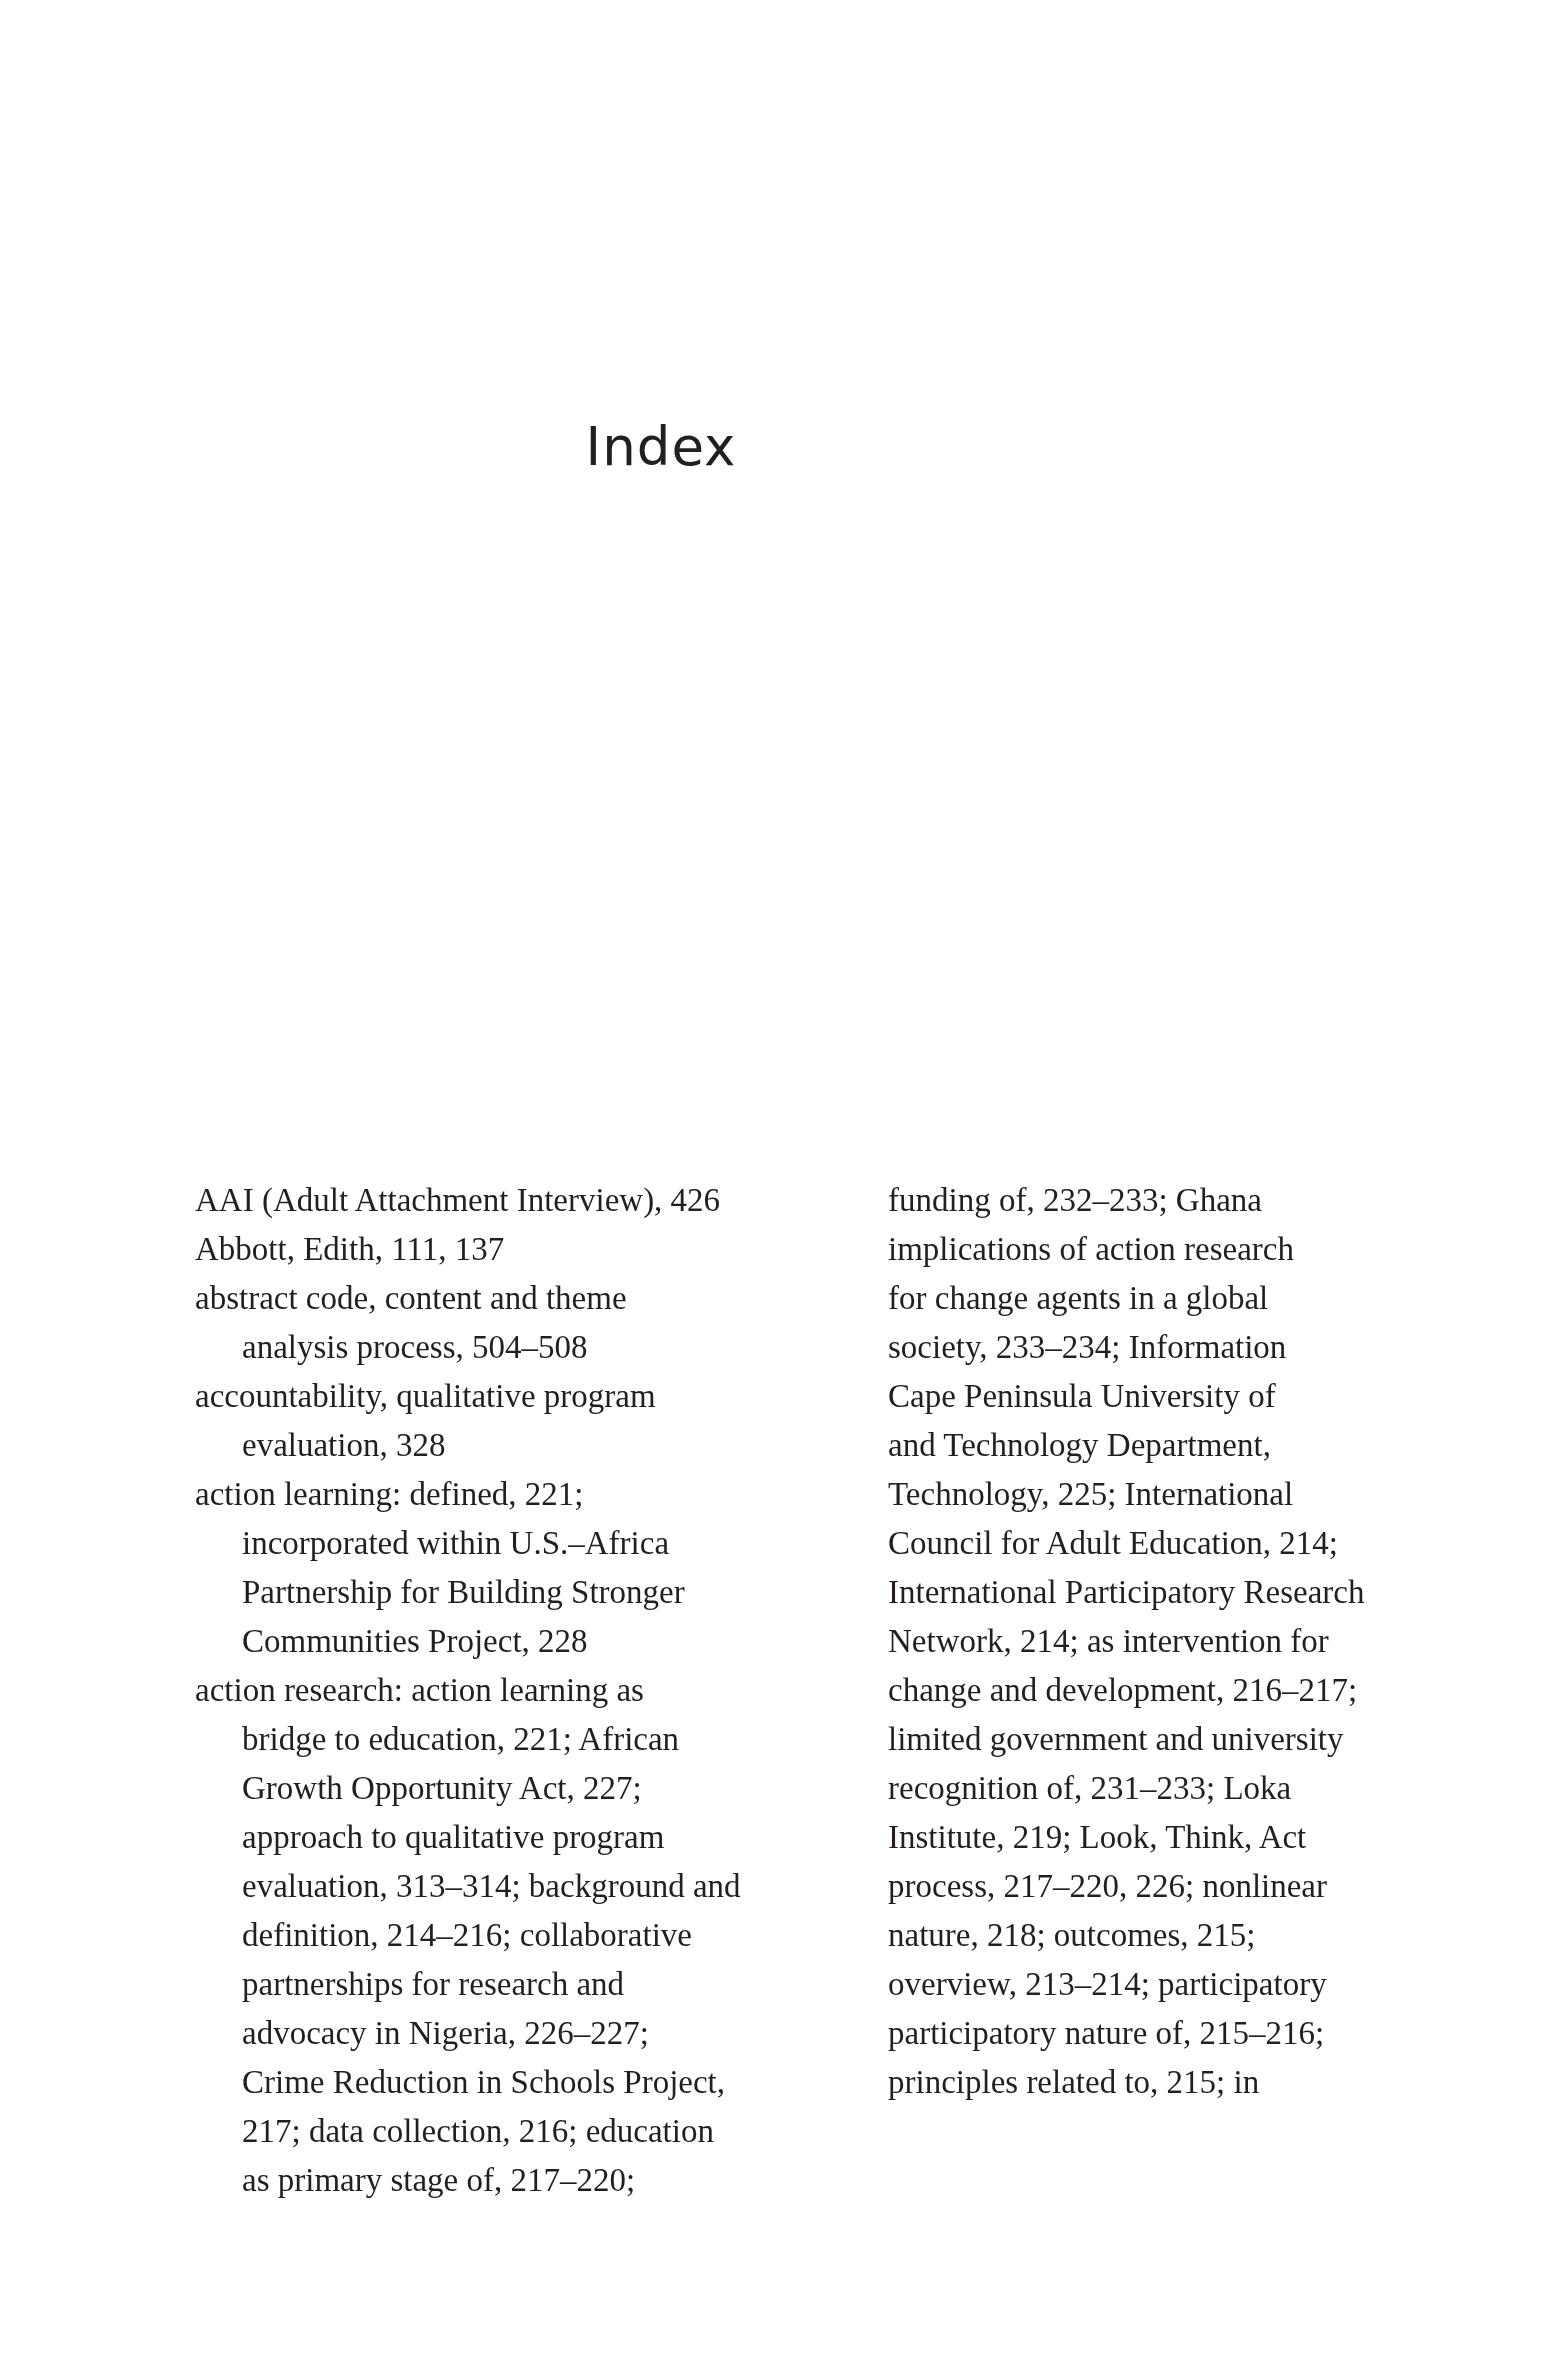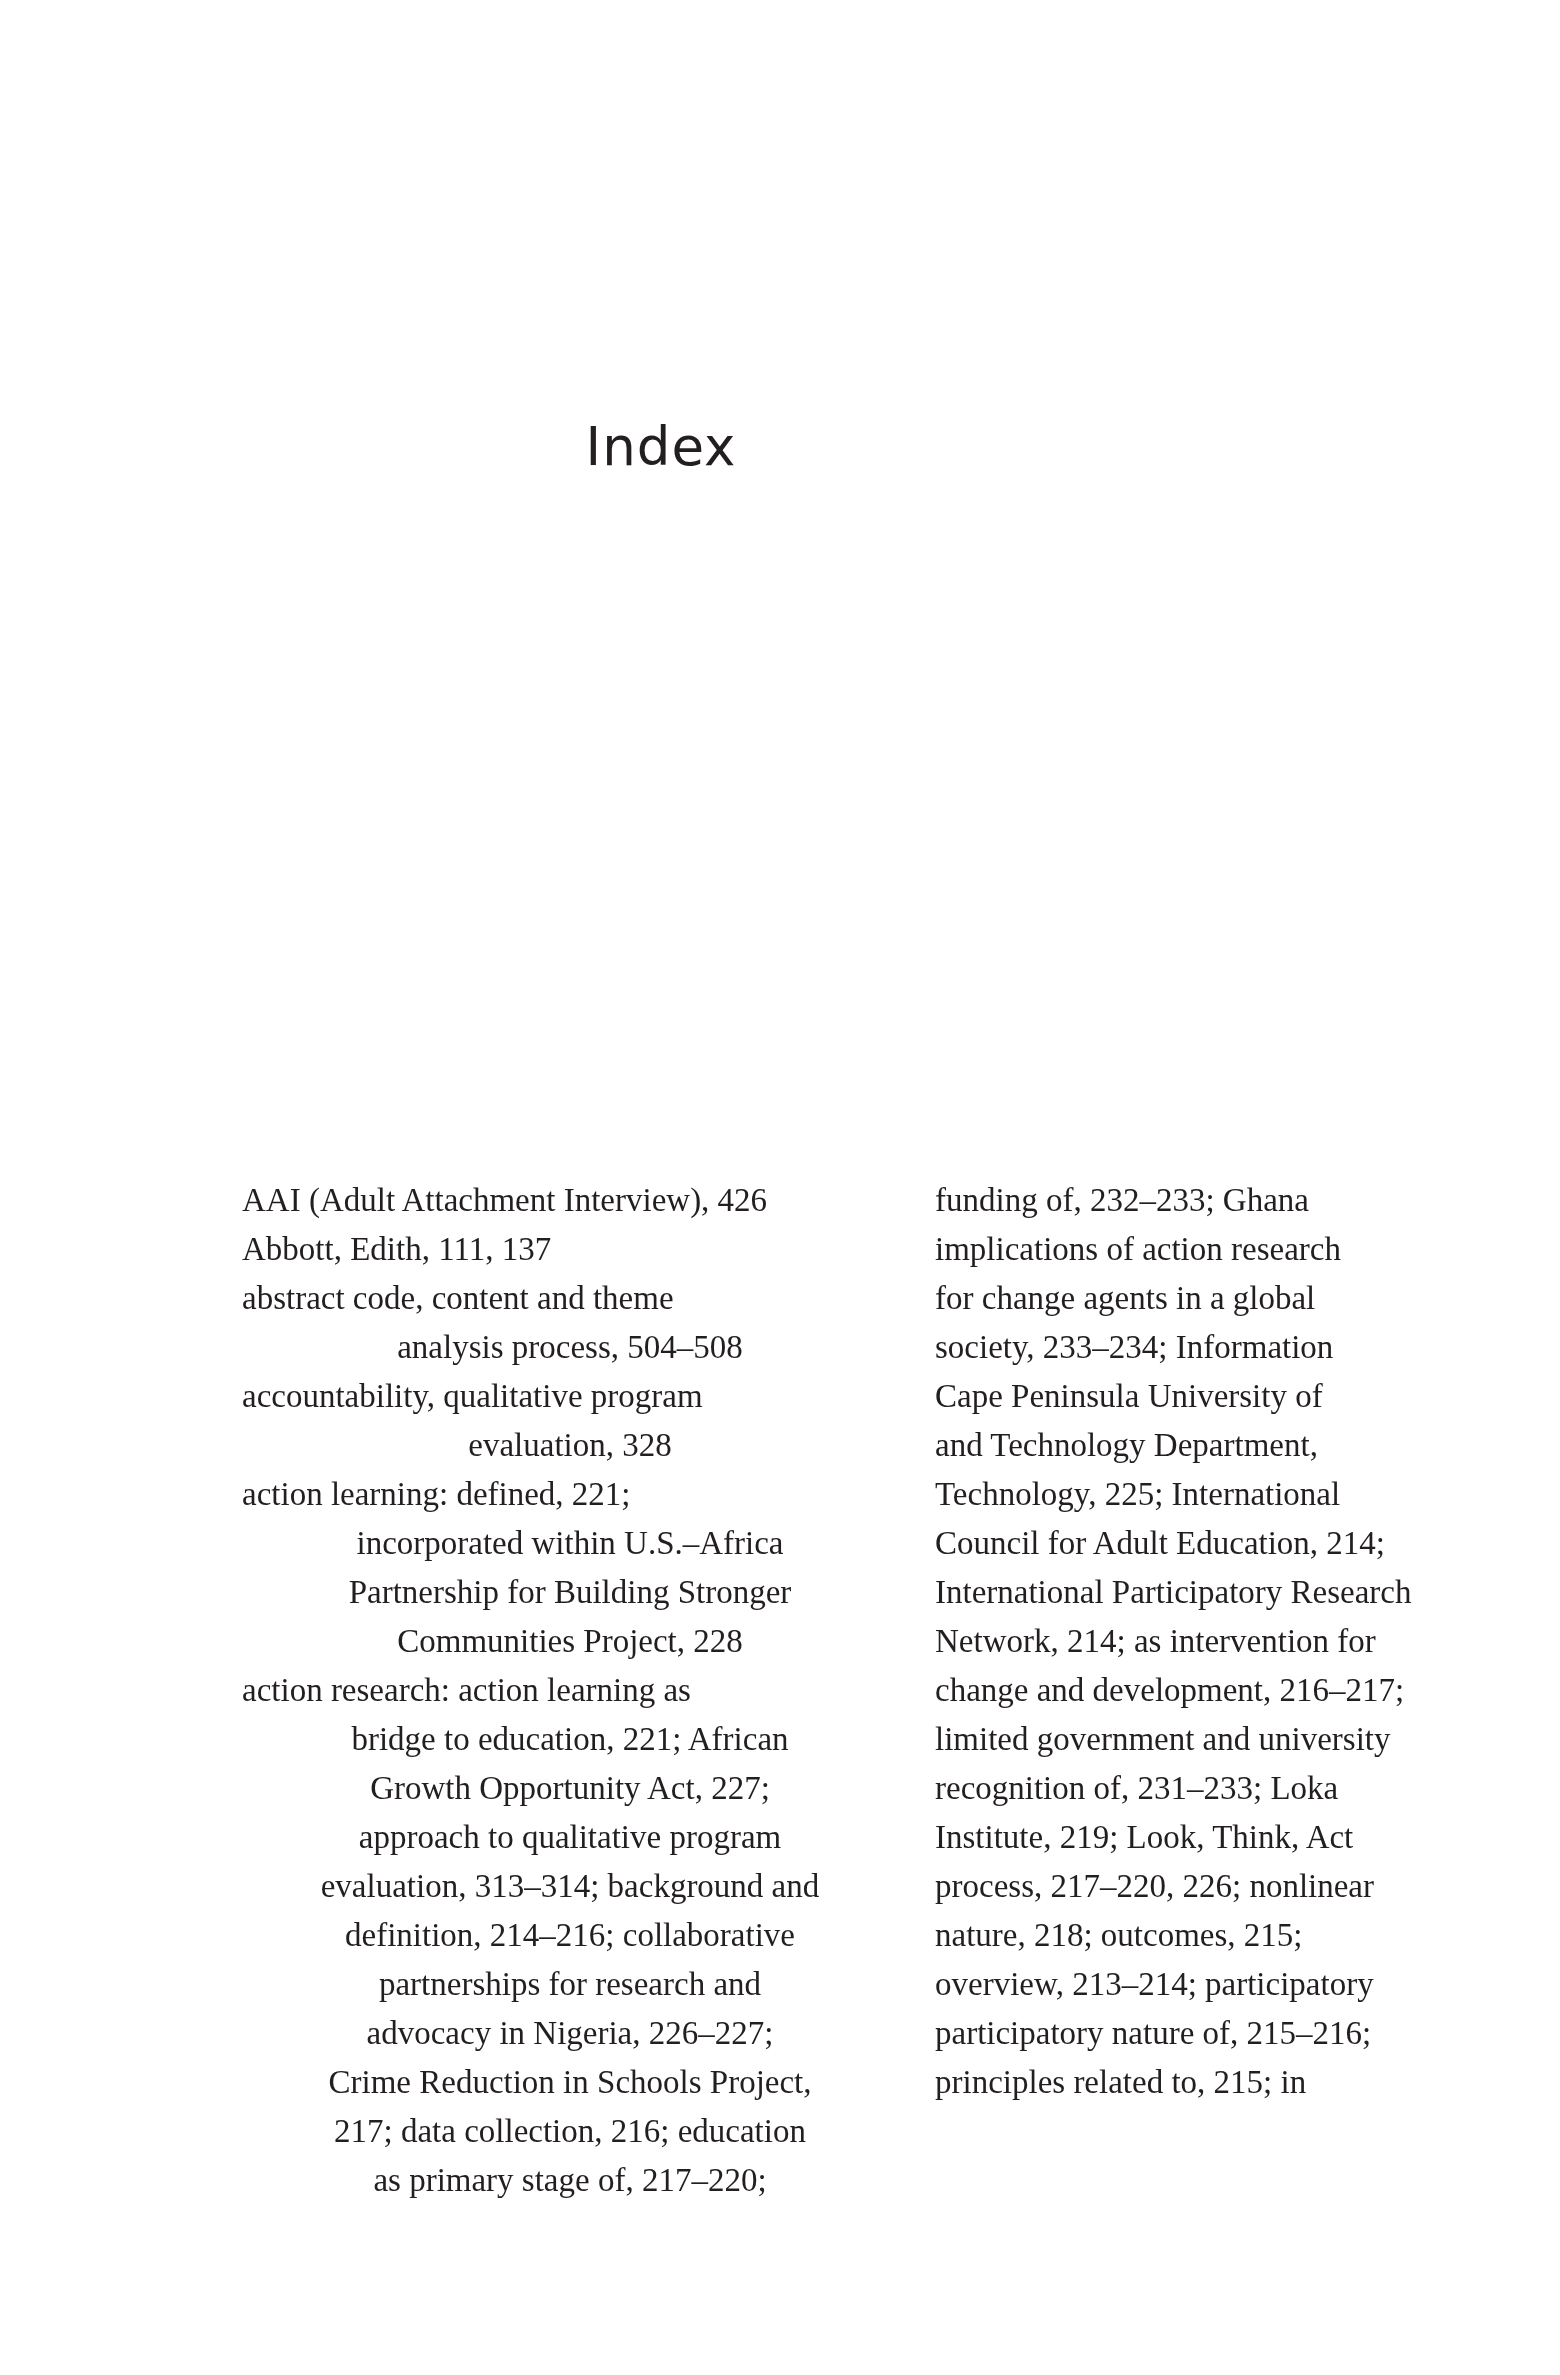--- a/index.html
+++ b/index.html
@@ -28,37 +28,35 @@
       margin: 0;
       color: #231f20;
     }
     .column {
       position: absolute;
       top: 1176px;
       font-family: "Liberation Serif", "DejaVu Serif", serif;
       font-size: 33px;
       line-height: 49px;
       color: #231f20;
-      margin-left: 47px;
     }
     .col-left {
       left: 195px;
       width: 609px;
     }
     .col-right {
       left: 888px;
       width: 571px;
     }
     .line {
       white-space: nowrap;
       height: 49px;
     }
     .indent {
       padding-left: 47px;
-      text-align: center;
     }
   </style>
 </head>
 <body>
 
 <h1 class="page-title">Index</h1>
 
 <div class="column col-left">
   <div class="line">AAI (Adult Attachment Interview), 426</div>
   <div class="line">Abbott, Edith, 111, 137</div>

